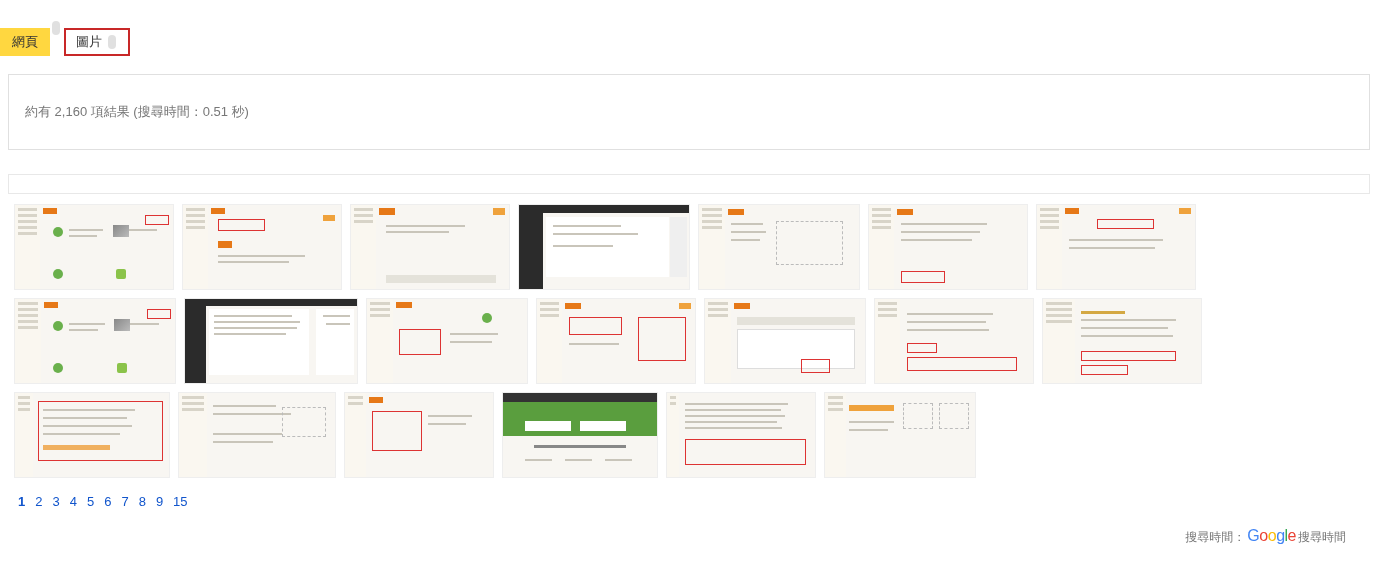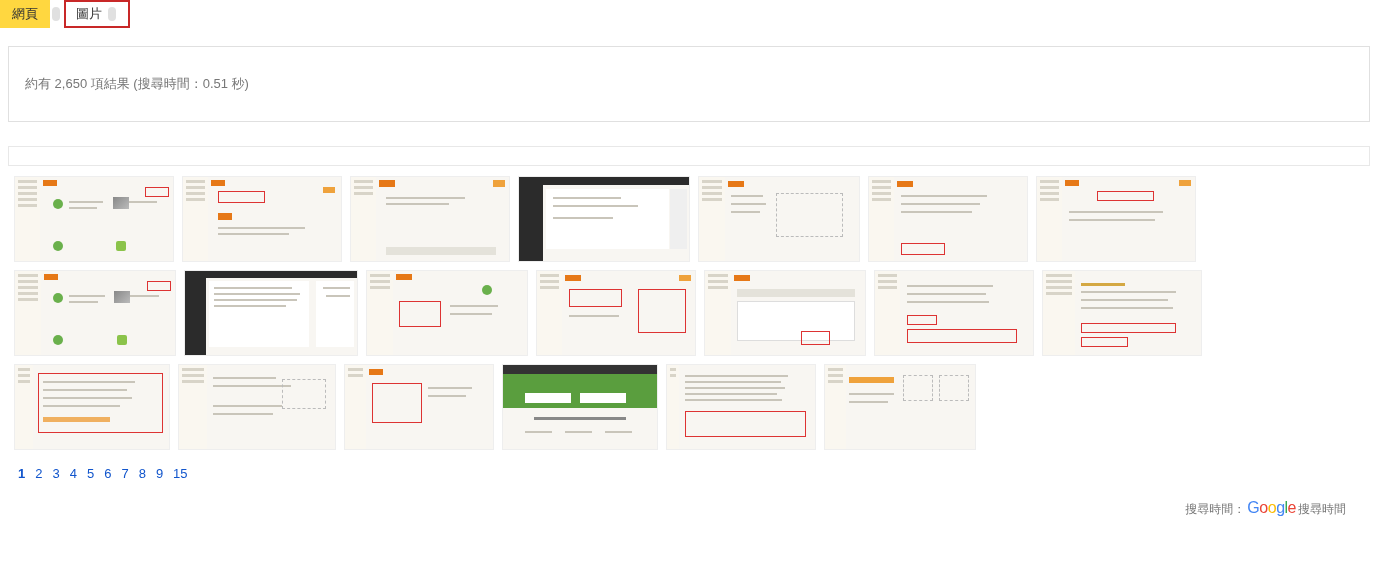--- a/index.html
+++ b/index.html
@@ -1,19 +1,19 @@
 <!DOCTYPE html>
 <html><head>
   <meta charset="utf-8">
   <style>
     * { margin: 0; padding: 0; box-sizing: border-box; }
     body { font-family: Arial, "Microsoft JhengHei", sans-serif; font-size: 13px; color: #333; background: #fff; width: 1378px; }
     
     .tabs { display: flex; align-items: center; padding: 0; }
-    .tab { padding: 5px 12px; font-size: 13px; cursor: pointer; display: flex; align-items: center; }
+    .tab { padding: 5px 12px; font-size: 13px; cursor: pointer; display: flex; align-items: center; margin-top: 28px; }
     .tab-web { background: #ffd740; color: #333; }
     .tab-image { background: #fff; color: #333; border: 2px solid #c82828; padding: 3px 10px; margin-left: 2px; }
     .tab-divider { width: 8px; height: 14px; background: #e0e0e0; border-radius: 4px; margin: 0 2px; }
     .tab-image-inner { display: flex; align-items: center; }
     .tab-image .tab-divider { margin-left: 6px; }
     
     .results-bar { border: 1px solid #e0e0e0; margin: 18px 8px 0 8px; padding: 28px 16px; color: #777; font-size: 13px; }
     
     .spacer-bar { border: 1px solid #e8e8e8; margin: 24px 8px 0 8px; height: 20px; }
     
@@ -53,21 +53,21 @@
   <span class="tab-divider"></span>
   <div class="tab tab-image">
     <div class="tab-image-inner">
       <span>圖片</span>
       <span class="tab-divider"></span>
     </div>
   </div>
 </div>
 
 <div class="results-bar">
-  <span>約有 2,650 項結果 (搜尋時間：0.51 秒)</span>
+  <span>約有 2,160 項結果 (搜尋時間：0.51 秒)</span>
 </div>
 
 <div class="spacer-bar"></div>
 
 <div class="grid">
   <div class="grid-row" id="row1">
       <div class="thumb" style="width: 160px;">
         <div class="sidebar">
           <div class="s-line"></div>
           <div class="s-line"></div>

